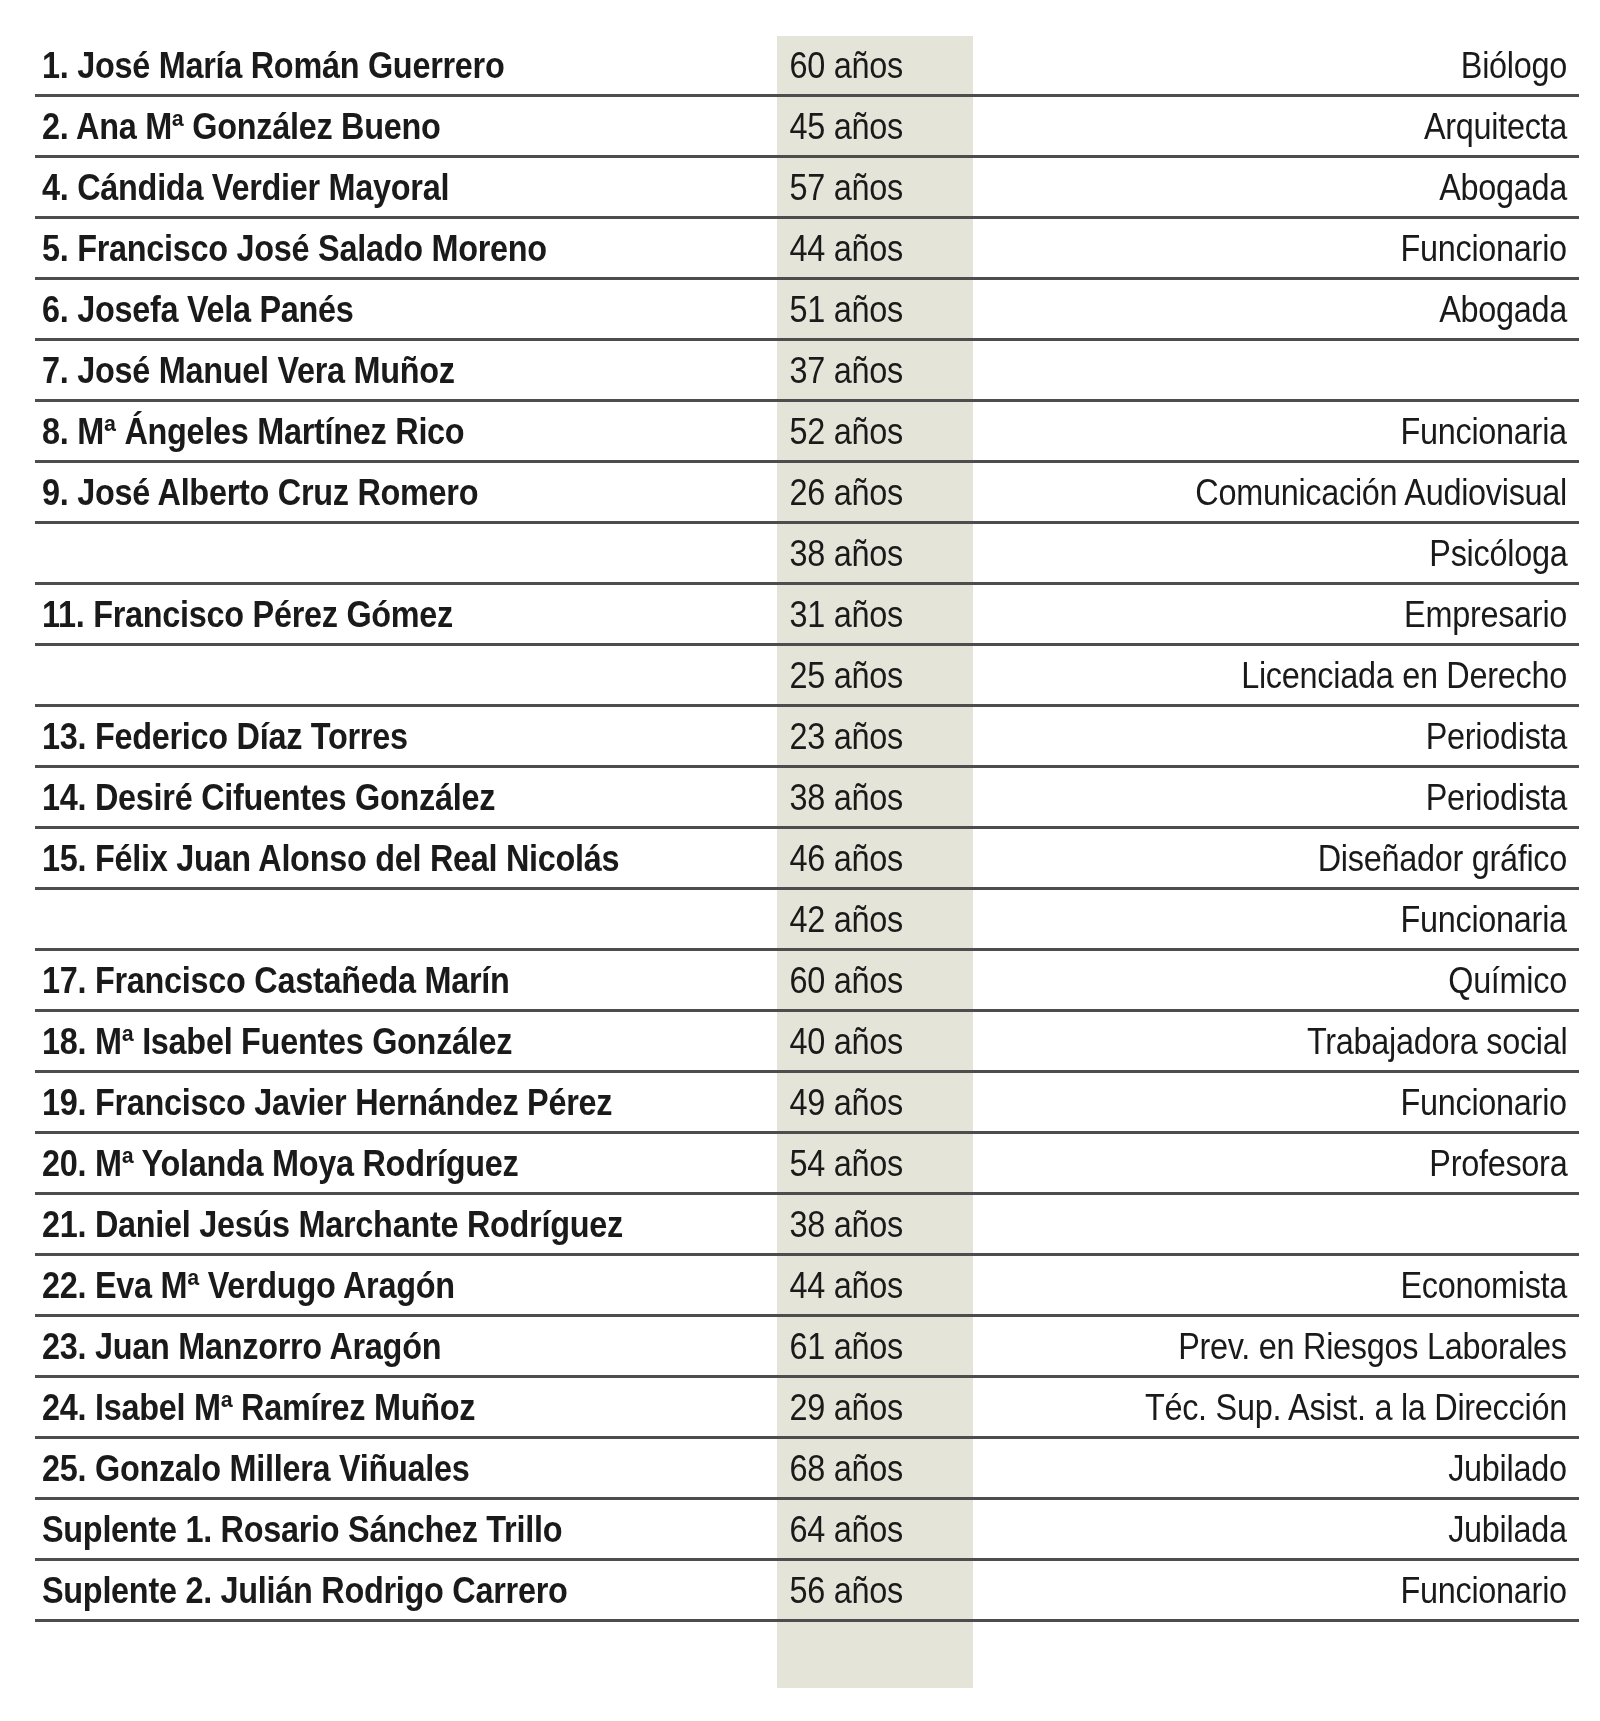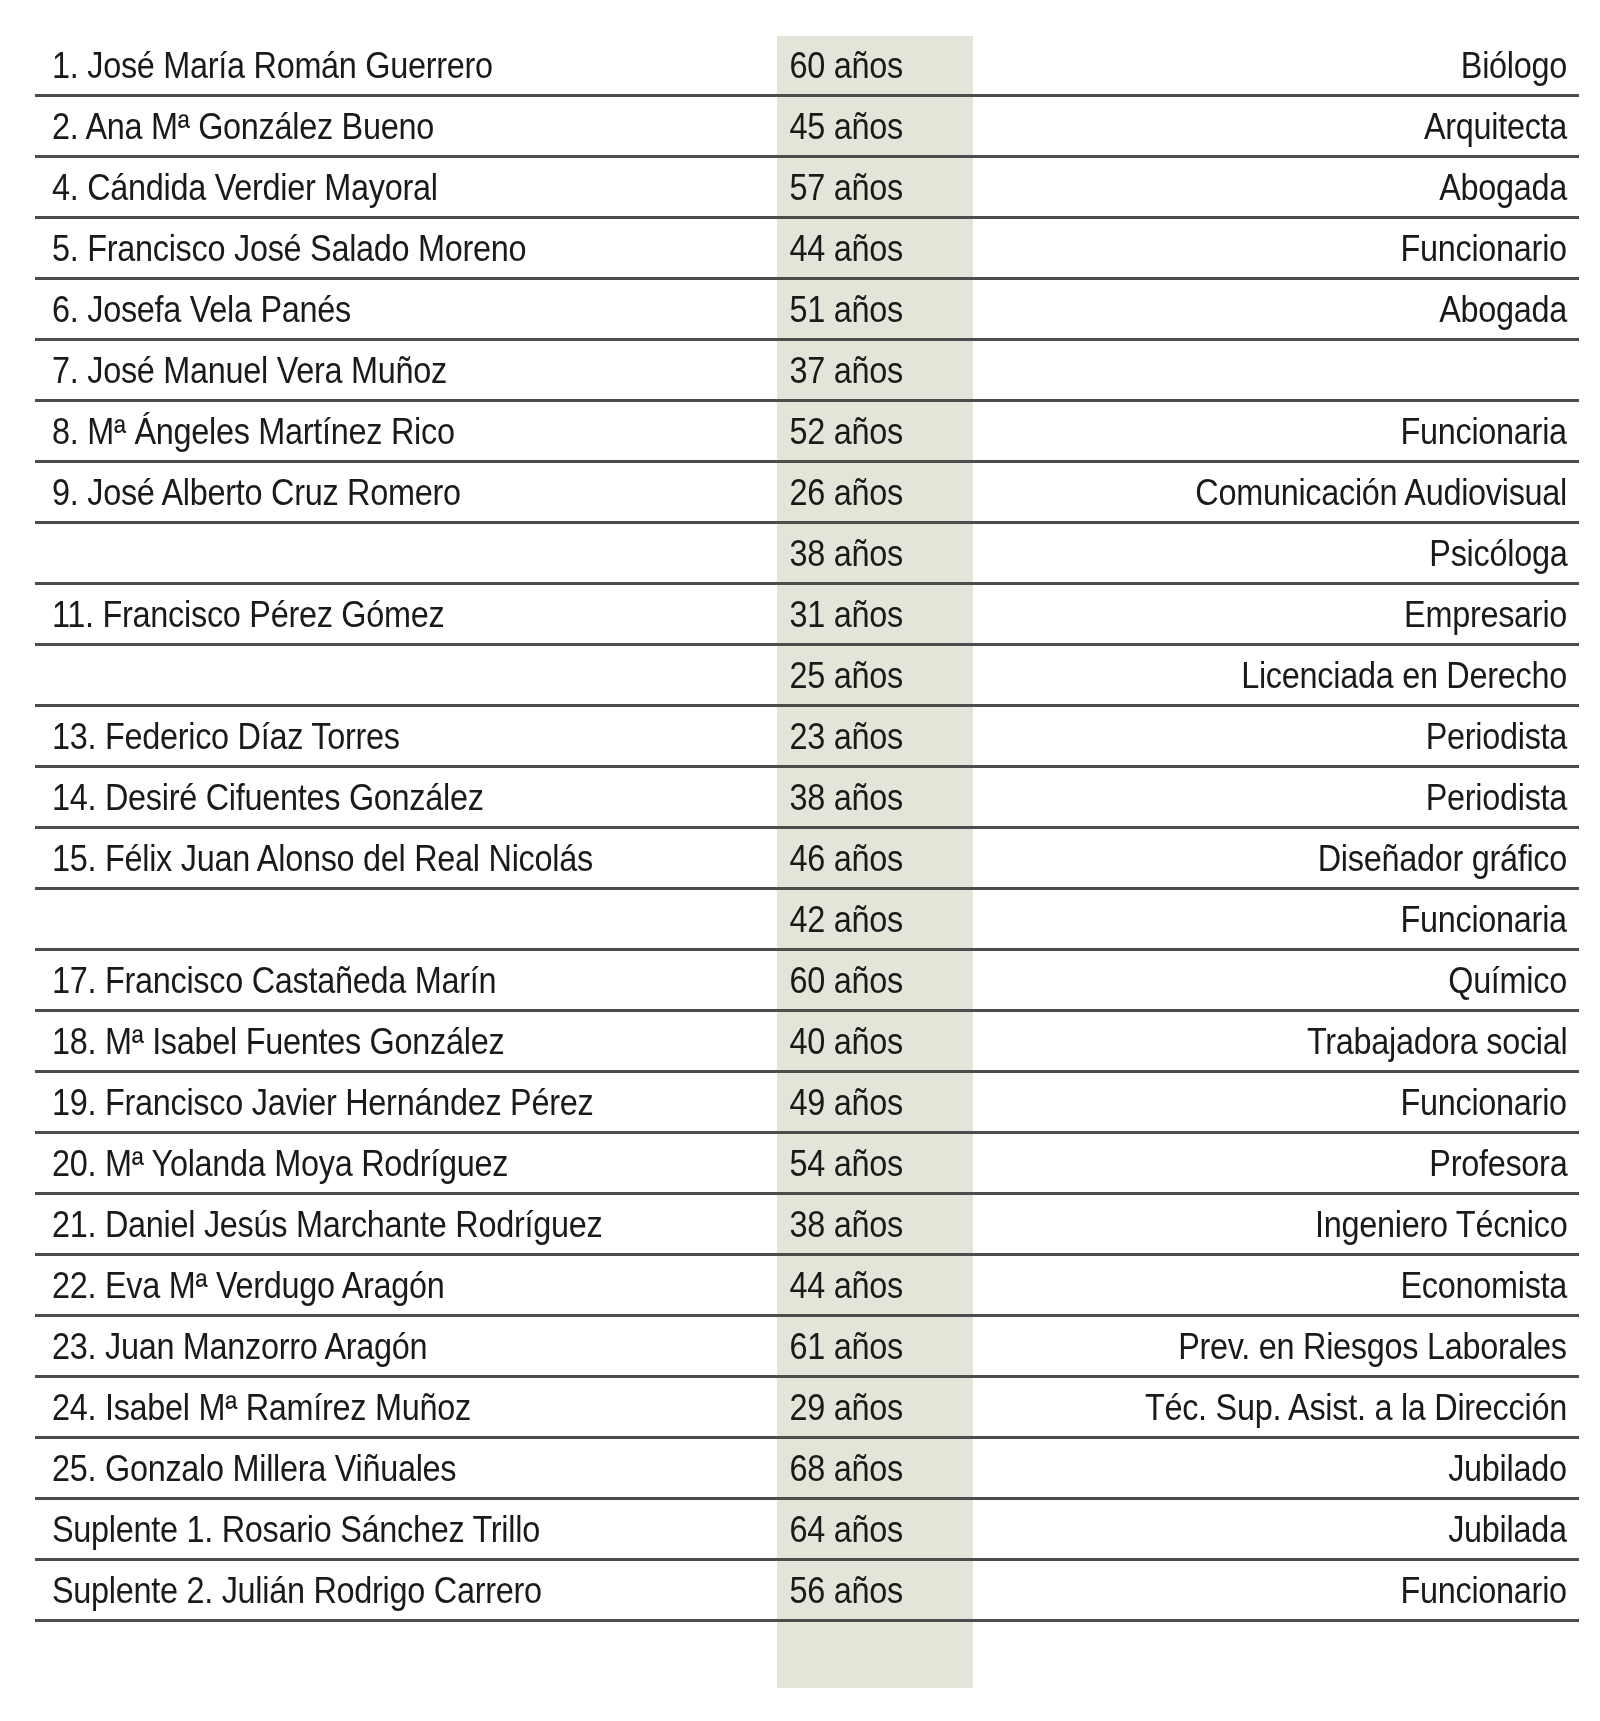--- a/index.html
+++ b/index.html
@@ -2,21 +2,21 @@
 <html><head>
 <meta charset="utf-8">
 <style>
   html,body{margin:0;padding:0;background:#ffffff;}
   body{width:1600px;height:1721px;position:relative;overflow:hidden;font-family:"Liberation Sans", sans-serif;color:#1a1a1a;}
   .table{position:absolute;left:35px;top:36px;width:1544px;}
   .age-col{position:absolute;left:742px;top:0;width:196px;height:1652px;background:#e4e5d8;}
   .row{position:relative;height:58px;border-bottom:3px solid #4d4d4d;}
   .cell{position:absolute;top:0;height:58px;line-height:60px;font-size:36px;white-space:nowrap;letter-spacing:-0.3px;}
   .cell span{display:inline-block;transform:scaleX(0.9);}
-  .name{left:17px;}
+  .name{left:7px;font-weight:bold;}
   .name span{transform-origin:left center;}
   .age{left:742px;width:188px;}
   .age span{transform-origin:right center;}
   .prof{right:12px;}
   .prof span{transform-origin:right center;}
 </style>
 </head>
 <body>
 
 <div class="table">
@@ -109,21 +109,20 @@
     <div class="cell prof"><span>Funcionario</span></div>
   </div>
       <div class="row">
     <div class="cell name"><span>20. Mª Yolanda Moya Rodríguez</span></div>
     <div class="cell age"><span>54 años</span></div>
     <div class="cell prof"><span>Profesora</span></div>
   </div>
       <div class="row">
     <div class="cell name"><span>21. Daniel Jesús Marchante Rodríguez</span></div>
     <div class="cell age"><span>38 años</span></div>
-    <div class="cell prof"><span>Ingeniero Técnico</span></div>
   </div>
       <div class="row">
     <div class="cell name"><span>22. Eva Mª Verdugo Aragón</span></div>
     <div class="cell age"><span>44 años</span></div>
     <div class="cell prof"><span>Economista</span></div>
   </div>
       <div class="row">
     <div class="cell name"><span>23. Juan Manzorro Aragón</span></div>
     <div class="cell age"><span>61 años</span></div>
     <div class="cell prof"><span>Prev. en Riesgos Laborales</span></div>

